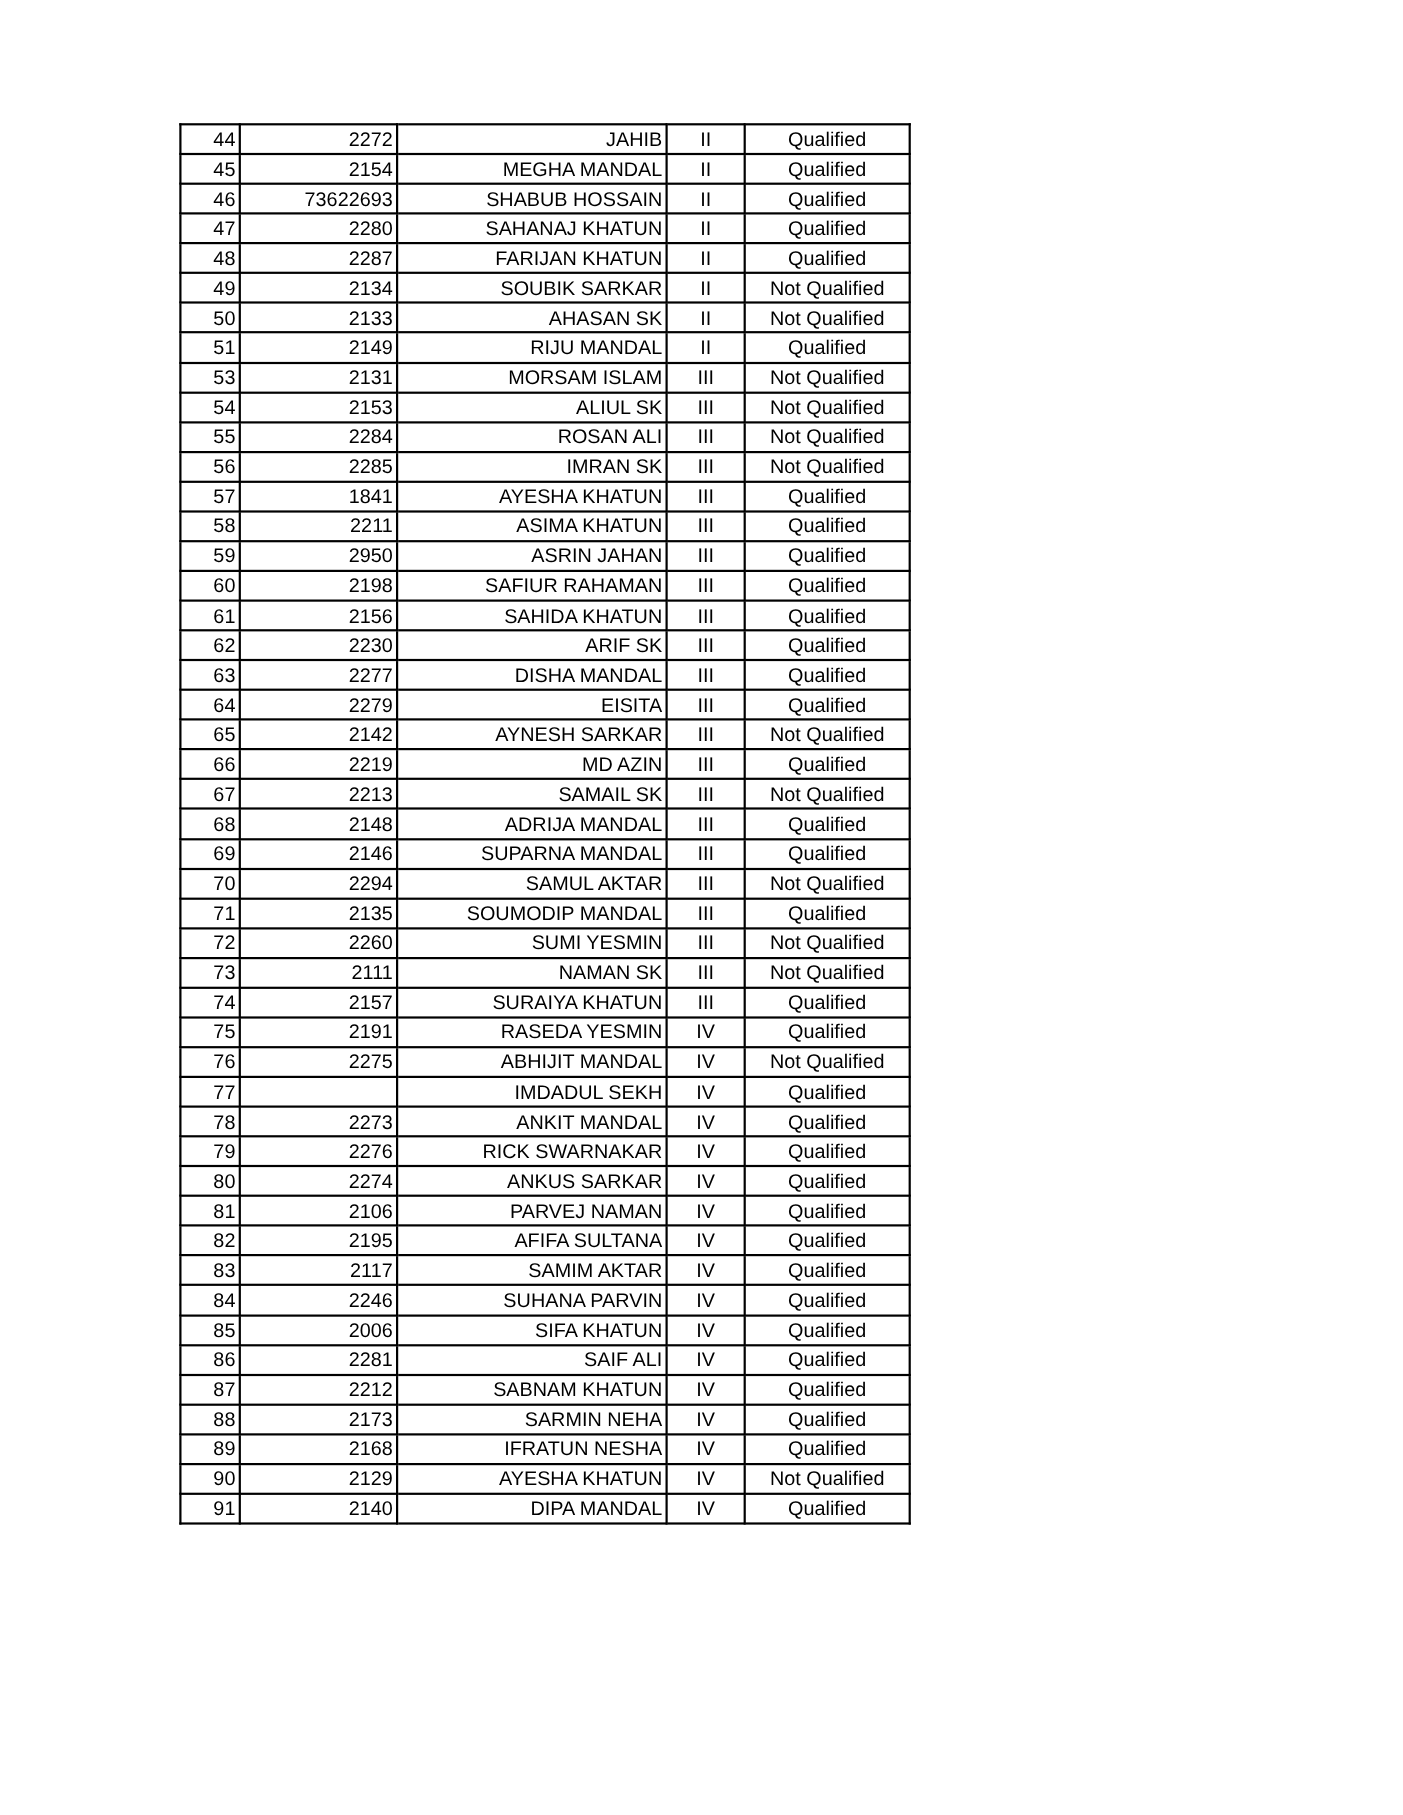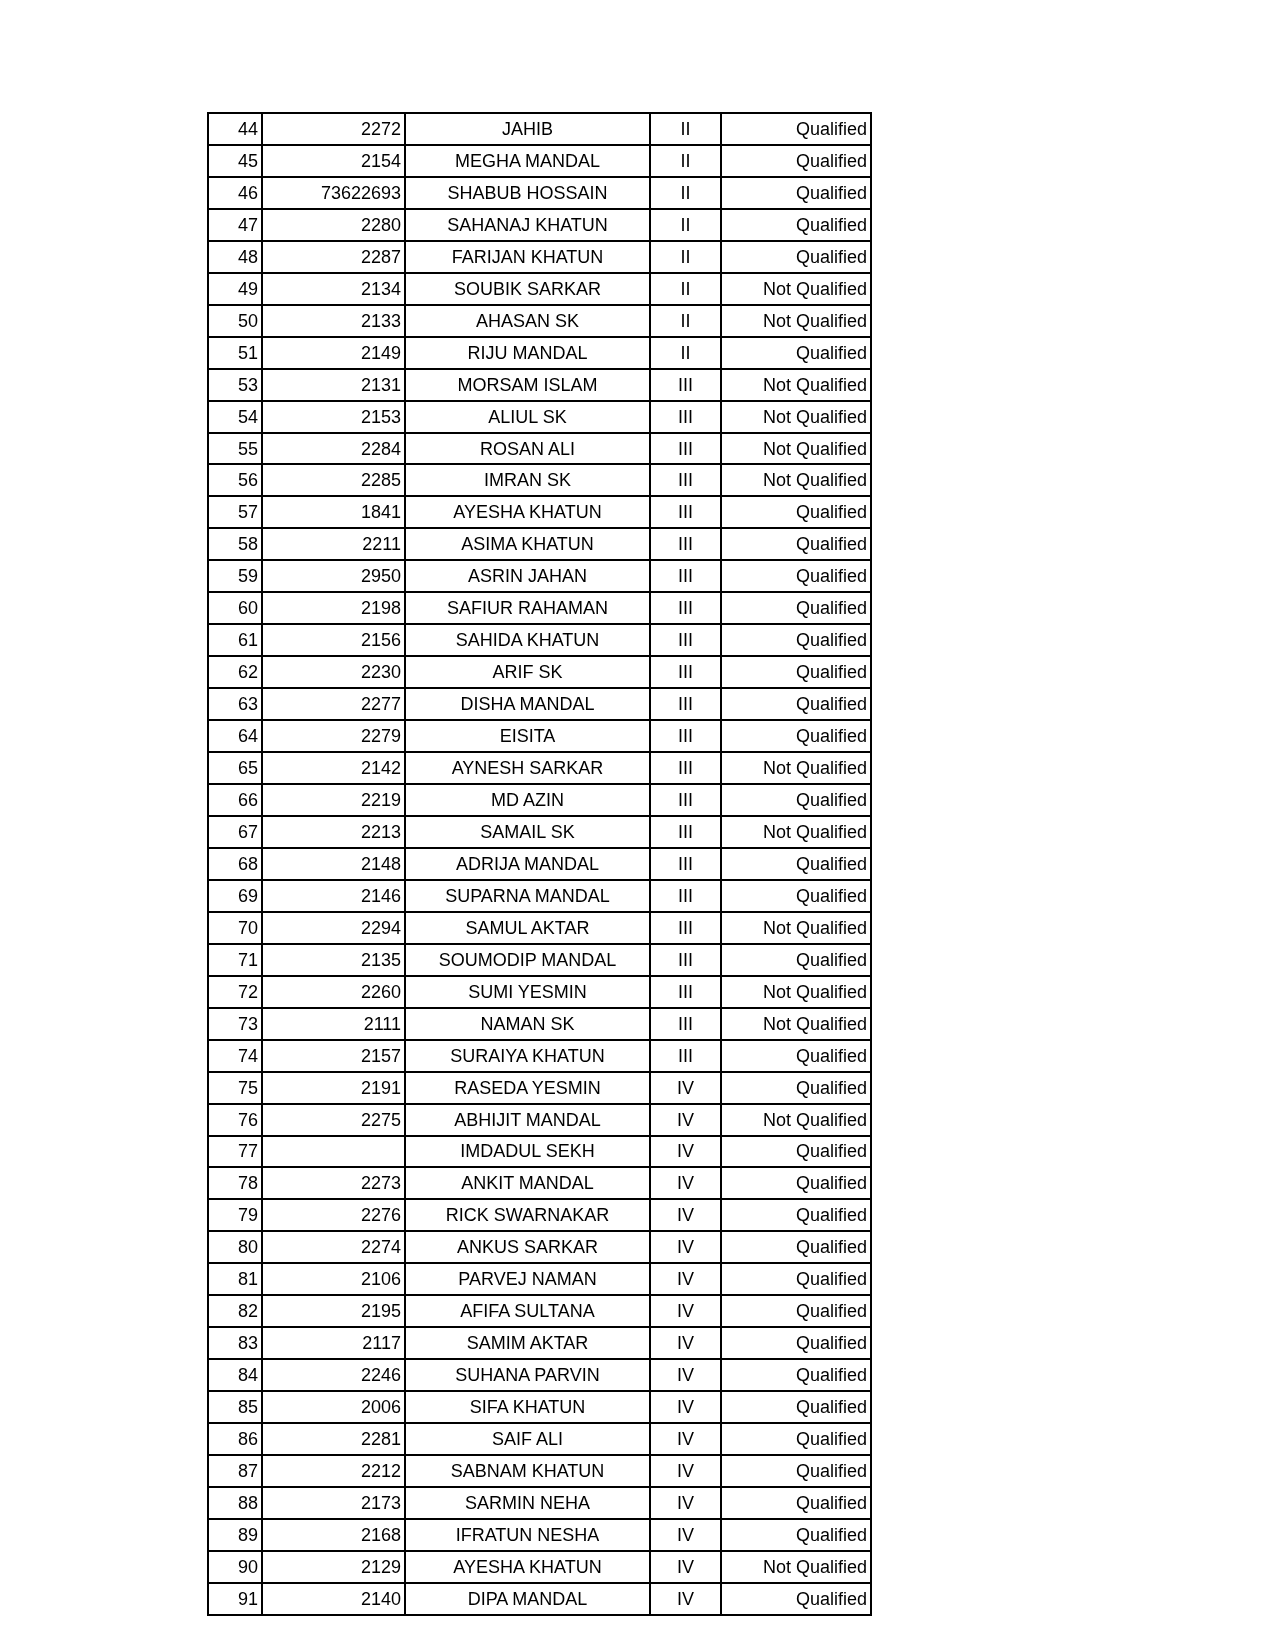--- a/index.html
+++ b/index.html
@@ -13,40 +13,39 @@
     width: 1275px;
     height: 1650px;
     background: #ffffff;
     overflow: hidden;
   }
   table.results-table {
     position: absolute;
     left: 163px;
     top: 112px;
     width: 623px;
-    height: 1504px;
+    height: 1274px;
     border-collapse: collapse;
     table-layout: fixed;
-    margin-left: 44px;
   }
   table.results-table td {
     border: 2px solid #000000;
     font-size: 18px;
     line-height: 1;
     color: #000000;
     padding: 0 3px;
     white-space: nowrap;
     overflow: hidden;
     vertical-align: middle;
   }
   td.col-serial { width: 46px;  text-align: right;  padding-right: 2px; }
   td.col-id     { width: 135px; text-align: right; }
-  td.col-name   { width: 237px; text-align: center;   padding-left: 5px; }
+  td.col-name   { width: 237px; text-align: right;   padding-left: 5px; }
   td.col-class  { width: 63px;  text-align: center; }
-  td.col-status { width: 142px; text-align: right;   padding-left: 5px; }
+  td.col-status { width: 142px; text-align: center;   padding-left: 5px; }
 </style>
 </head>
 <body>
 
 <div class="page">
   <table class="results-table">
     <tbody>
         <tr>
           <td class="col-serial">44</td>
           <td class="col-id">2272</td>

